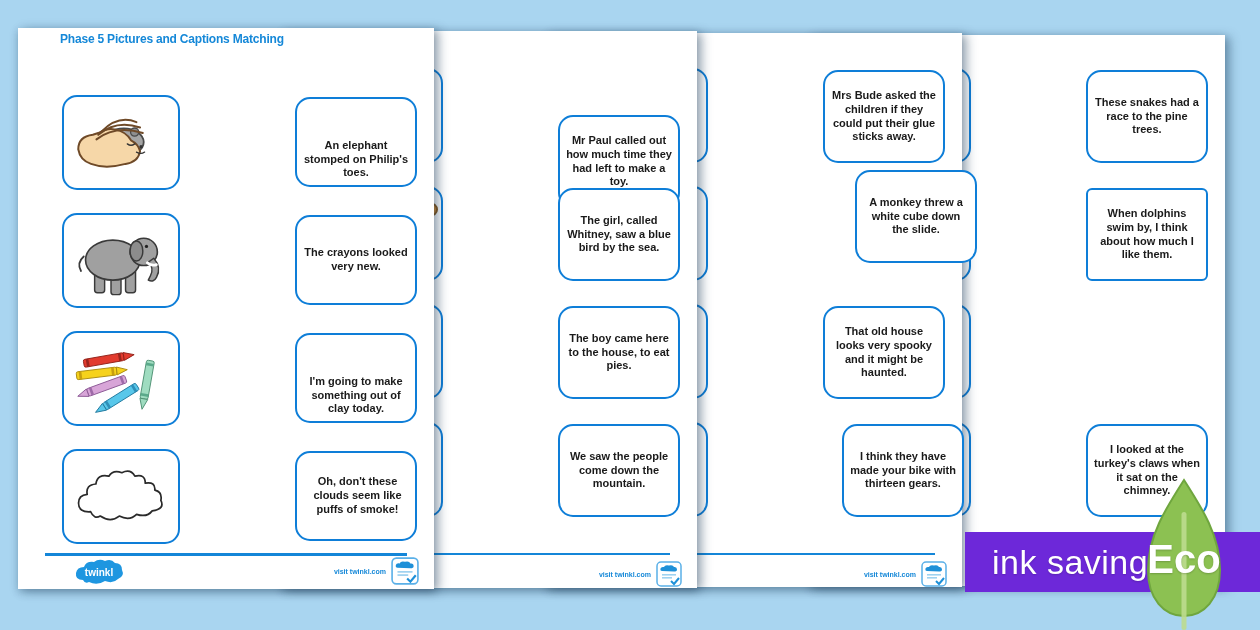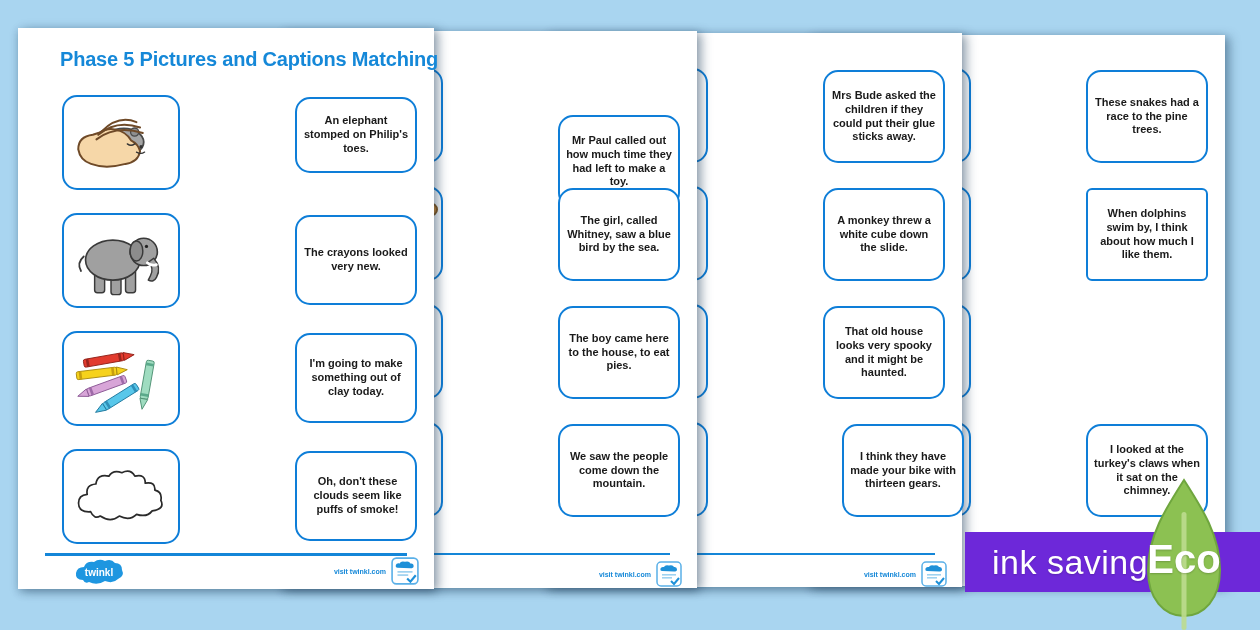--- a/index.html
+++ b/index.html
@@ -6,22 +6,22 @@
   body{
     width:1260px;height:630px;overflow:hidden;position:relative;
     background:#a9d5f0;
     font-family:"Liberation Sans",sans-serif;
   }
   .page{
     position:absolute;background:#ffffff;
     box-shadow:5px 2px 10px rgba(30,60,90,0.38), 0 3px 8px rgba(30,60,90,0.28);
   }
   .page-title{
-    position:absolute;left:42px;top:20px;
-    font-size:20px;font-weight:bold;color:#1588d8;letter-spacing:-0.2px;
+    position:absolute;left:42px;top:4px;
+    font-size:12px;font-weight:bold;color:#1588d8;letter-spacing:-0.2px;
     white-space:nowrap;
   }
   .card{
     position:absolute;background:#fff;border:2px solid #0e7ed8;border-radius:15px;
     box-sizing:border-box;
   }
   .pic-card{left:44px;width:118px;height:95px;display:flex;align-items:center;justify-content:center;overflow:hidden;}
   .cap-card{left:277px;width:122px;height:93px;display:flex;align-items:center;justify-content:center;padding:5px;}
   .cap-text{
     font-size:11px;font-weight:bold;color:#1a1a1a;line-height:1.25;
@@ -73,21 +73,21 @@
 </div>
 
 <div class="page" style="left:546px;top:33px;width:416px;height:554px;z-index:3;">
   <div class="card pic-card" style="top:35px;"></div>
   <div class="card pic-card" style="top:153px;"></div>
   <div class="card pic-card" style="top:271px;"></div>
   <div class="card pic-card" style="top:389px;"></div>
   <div class="card cap-card" style="top:37px;">
     <div class="cap-text">Mrs Bude asked the children if they could put their glue sticks away.</div>
   </div>
-  <div class="card cap-card" style="top:155px;">
+  <div class="card cap-card" style="top:137px;margin-left:32px;">
     <div class="cap-text">A monkey threw a white cube down the slide.</div>
   </div>
   <div class="card cap-card" style="top:273px;">
     <div class="cap-text">That old house looks very spooky and it might be haunted.</div>
   </div>
   <div class="card cap-card" style="top:391px;margin-left:19px;">
     <div class="cap-text">I think they have made your bike with thirteen gears.</div>
   </div>
   <div class="footer-line" style="top:520px;height:2px;"></div>
   <div class="footer-right" style="top:528px;">
@@ -143,21 +143,21 @@
       <circle cx="70" cy="31" r="4.5" fill="#8f8f8f" stroke="#4a4a4a" stroke-width="1.5"></circle>
       <path d="M8,50 Q8,36 24,34 L30,32 Q40,26 48,28 Q60,30 66,40 Q74,44 76,52 Q74,64 60,66 Q38,72 22,66 Q10,62 8,50 Z" fill="#f6d7a8" stroke="#6f4a28" stroke-width="2.2" stroke-linejoin="round"></path>
       <path d="M34,30 Q52,12 72,20" fill="none" stroke="#6f4a28" stroke-width="2.2" stroke-linecap="round"></path>
       <path d="M30,34 Q50,17 76,26" fill="none" stroke="#6f4a28" stroke-width="2.2" stroke-linecap="round"></path>
       <path d="M28,39 Q49,23 79,32" fill="none" stroke="#6f4a28" stroke-width="2.2" stroke-linecap="round"></path>
       <path d="M62,44 q4,3 8,0" fill="none" stroke="#333" stroke-width="1.6" stroke-linecap="round"></path>
       <circle cx="77" cy="47" r="1.8" fill="#333"></circle>
       <path d="M72,53 q5,3 9,0" fill="none" stroke="#333" stroke-width="1.4" stroke-linecap="round"></path>
     </svg>
   </div>
-  <div class="card cap-card" style="top:69px;height:76px;">
+  <div class="card cap-card" style="top:69px;height:90px;align-items:flex-end;">
     <div class="cap-text">An elephant stomped on Philip's toes.</div>
   </div>
 
   <div class="card pic-card" style="top:185px;">
     <svg width="100" height="80" viewBox="0 0 110 86">
       <path d="M14,38 q-8,7 -3,16" fill="none" stroke="#3a3a3a" stroke-width="2" stroke-linecap="round"></path>
       <rect x="26" y="52" width="11" height="26" rx="3" fill="#a0a0a0" stroke="#3a3a3a" stroke-width="1.6"></rect>
       <rect x="44" y="56" width="11" height="24" rx="3" fill="#a0a0a0" stroke="#3a3a3a" stroke-width="1.6"></rect>
       <rect x="60" y="52" width="11" height="26" rx="3" fill="#a0a0a0" stroke="#3a3a3a" stroke-width="1.6"></rect>
       <ellipse cx="46" cy="42" rx="30" ry="22" fill="#a0a0a0" stroke="#3a3a3a" stroke-width="1.8"></ellipse>
@@ -199,21 +199,21 @@
           <rect x="38" y="0" width="3" height="9" fill="#2e8fb8"></rect>
       </g>
       <g transform="translate(97,26) rotate(100)">
         <rect x="0" y="0" width="44" height="9" rx="2" fill="#9fdcc0" stroke="#4c8f72" stroke-width="1"></rect>
         <path d="M44,0 L56,4.5 L44,9 Z" fill="#9fdcc0" stroke="#4c8f72" stroke-width="1"></path>
         <rect x="3" y="0" width="3" height="9" fill="#5aa98a"></rect>
           <rect x="38" y="0" width="3" height="9" fill="#5aa98a"></rect>
       </g>
     </svg>
   </div>
-  <div class="card cap-card" style="top:305px;height:90px;">
+  <div class="card cap-card" style="top:305px;height:90px;align-items:flex-end;">
     <div class="cap-text">I'm going to make something out of clay today.</div>
   </div>
 
   <div class="card pic-card" style="top:421px;">
     <svg width="104" height="66" viewBox="0 0 120 74">
       <path d="M25,54 Q11,55 11,44 Q11,35 21,34 Q19,23 31,22 Q33,10 46,13 Q51,5 61,9 Q71,4 76,13 Q88,10 88,21 Q100,19 99,29 Q108,31 106,41 Q111,51 96,53 Q90,61 78,57 Q70,65 58,59 Q48,67 36,59 Q29,63 25,54 Z" fill="#ffffff" stroke="#2a2a2a" stroke-width="2" stroke-linejoin="round"></path>
     </svg>
   </div>
   <div class="card cap-card" style="top:423px;height:90px;padding-left:8px;">
     <div class="cap-text">Oh, don't these clouds seem like puffs of smoke!</div>

